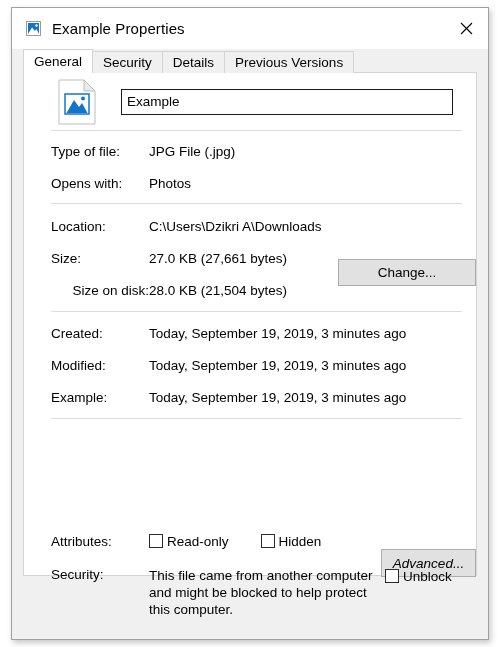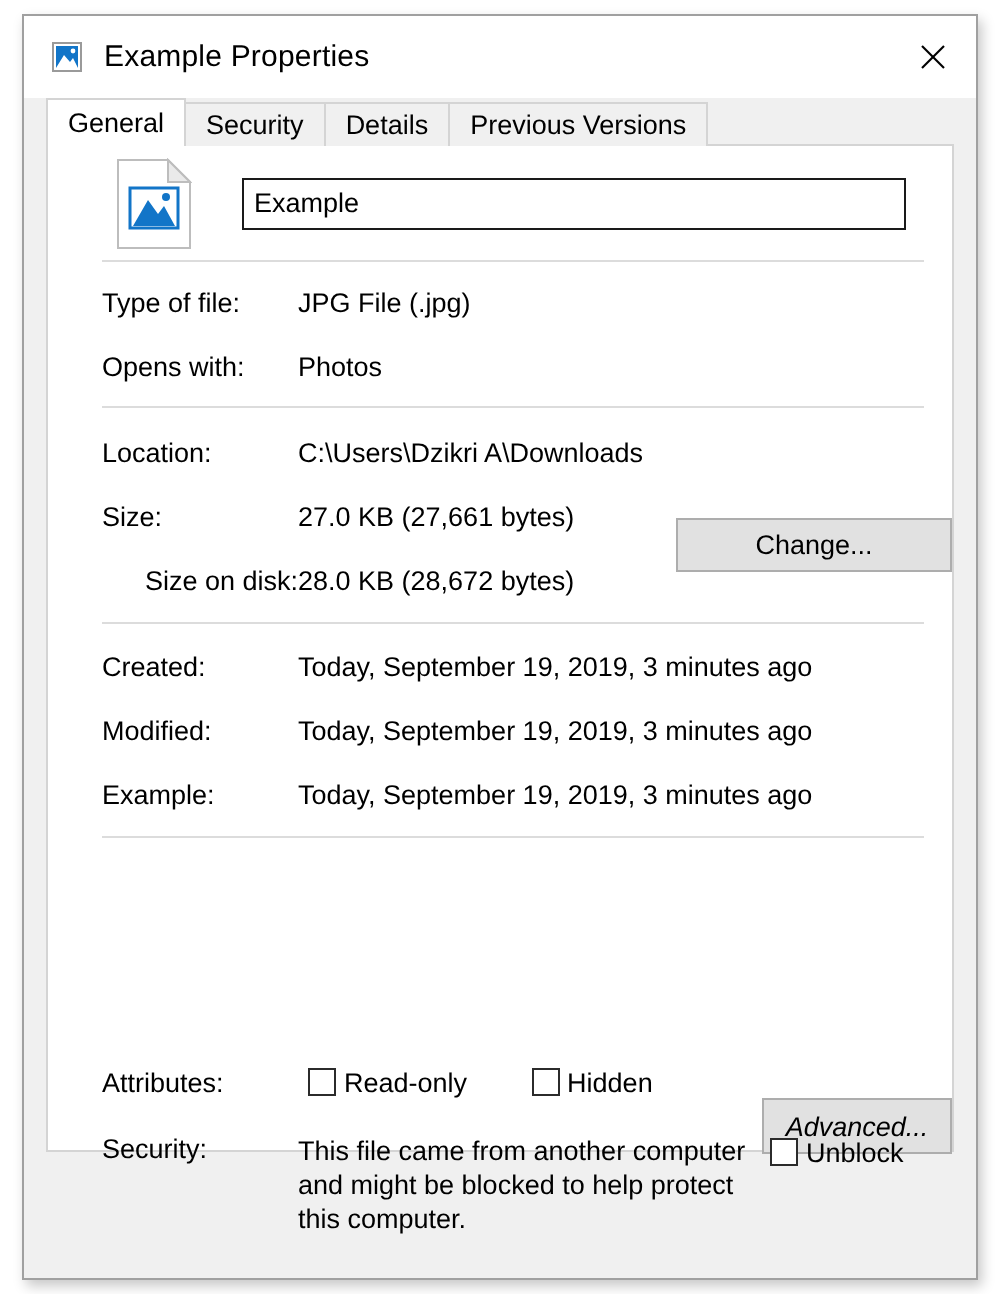--- a/index.html
+++ b/index.html
@@ -240,21 +240,21 @@
 
   
   #attributes-row {
     position: absolute;
     left: 27px;
     top: 458px;
     height: 20px;
     display: flex;
     align-items: center;
   }
-  #attr-readonly { margin-left: 5px; justify-content: space-between; }
+  #attr-readonly { margin-left: 0px; justify-content: space-between; }
   #attr-hidden { margin-left: 32px; }
 
   
   #security-row {
     position: absolute;
     left: 27px;
     top: 494px;
     right: 10px;
     display: flex;
     align-items: flex-start;
@@ -377,21 +377,21 @@
         <span class="prop-value">C:\Users\Dzikri A\Downloads</span>
       </div>
 
       <div class="prop-row" style="top:175px;">
         <span class="prop-label">Size:</span>
         <span class="prop-value">27.0 KB (27,661 bytes)</span>
       </div>
 
       <div class="prop-row" style="top:207px;text-align:right;">
         <span class="prop-label">Size on disk:</span>
-        <span class="prop-value">28.0 KB (28,672 bytes)</span>
+        <span class="prop-value">28.0 KB (21,504 bytes)</span>
       </div>
 
       <div class="sep" style="top:238px;"></div>
 
       <div class="prop-row" style="top:250px;">
         <span class="prop-label">Created:</span>
         <span class="prop-value">Today, September 19, 2019, 3 minutes ago</span>
       </div>
 
       <div class="prop-row" style="top:282px;">

